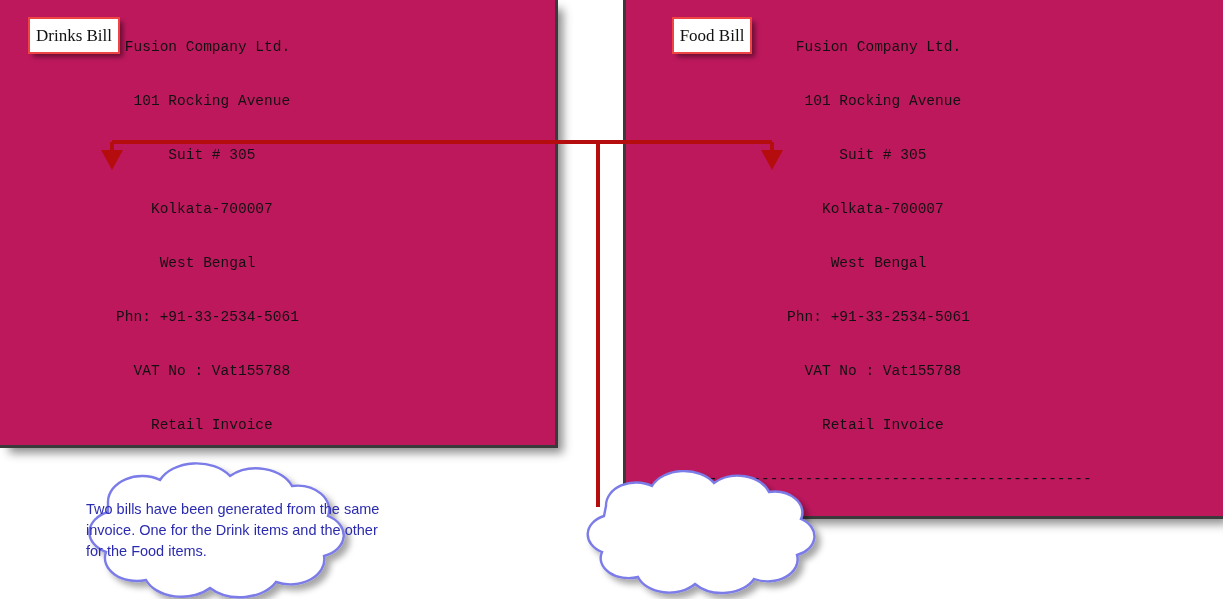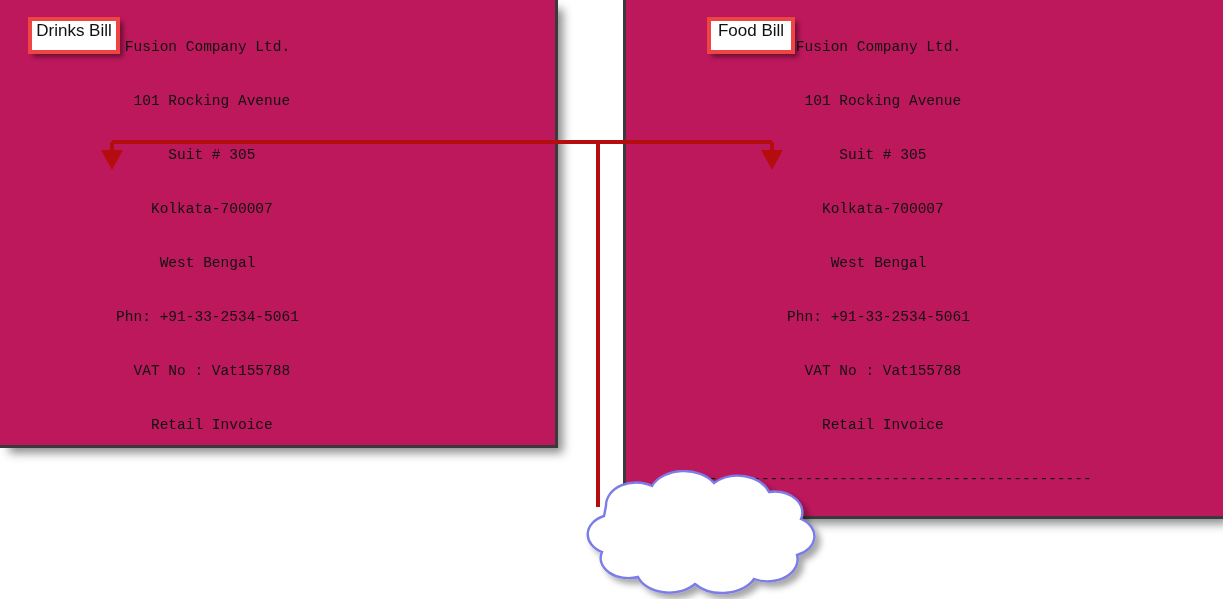--- a/index.html
+++ b/index.html
@@ -29,29 +29,29 @@
     white-space:pre;
     position:absolute;
   }
   #panel-drinks .receipt{left:3px;top:2px;}
   #panel-food  .receipt{left:48px;top:2px;}
   .rline{display:block;white-space:pre;}
 
   
   .tag-box{
     position:absolute;background:#ffffff;
-    border:4px solid #ef4444;
+    border:2px solid #ef4444;
     box-shadow:4px 4px 5px -1px rgba(0,0,0,0.45);
-    font-family:Liberation Sans, sans-serif;
+    font-family:Liberation Serif, serif;
     font-size:17px;color:#111;
-    display:flex;justify-content:center;
+    display:flex;align-items:center;justify-content:center;
     box-sizing:border-box;
   }
   #tag-drinks{left:28px;top:17px;width:92px;height:37px;}
-  #tag-food{left:672px;top:17px;width:88px;height:37px;margin-left:35px;}
+  #tag-food{left:672px;top:17px;width:80px;height:37px;}
 
   
   .connector{position:absolute;left:0;top:0;width:1223px;height:599px;pointer-events:none;}
 
   
   .cloud-wrap{position:absolute;}
   #cloud-left{left:18px;top:462px;width:420px;height:137px;}
   #cloud-right{left:534px;top:470px;width:330px;height:129px;}
   .cloud-text{
     position:absolute;
@@ -140,20 +140,44 @@
     <line x1="598" y1="142" x2="598" y2="507" stroke="#b50d0d" stroke-width="4"></line>
   </svg>
 
   <div class="tag-box" id="tag-drinks">
     <span>Drinks Bill</span>
   </div>
   <div class="tag-box" id="tag-food">
     <span>Food Bill</span>
   </div>
 
+  <div class="cloud-wrap" id="cloud-left">
+    <svg width="420" height="137" viewBox="0 0 420 137" xmlns="http://www.w3.org/2000/svg">
+      <g transform="translate(5,5)">
+        <path d="M85,35
+                 a34,26 0 0 1 52,-22
+                 a40,28 0 0 1 70,-4
+                 a38,27 0 0 1 62,10
+                 a32,24 0 0 1 36,30
+                 a30,22 0 0 1 -4,40
+                 a34,25 0 0 1 -48,26
+                 a40,27 0 0 1 -66,6
+                 a38,26 0 0 1 -64,-8
+                 a32,23 0 0 1 -40,-28
+                 a30,22 0 0 1 2,-40
+                 Z" fill="#ffffff" stroke="#7b7be8" stroke-width="2.4" filter="url(#cloudshadowL)"></path>
+      </g>
+      <defs>
+        <filter id="cloudshadowL" x="-20%" y="-20%" width="160%" height="160%">
+          <feDropShadow dx="5" dy="5" stdDeviation="3" flood-color="#000000" flood-opacity="0.35"></feDropShadow>
+        </filter>
+      </defs>
+    </svg>
+    <div class="cloud-text">Two bills have been generated from the same invoice. One for the Drink items and the other for the Food items.</div>
+  </div>
 
   <div class="cloud-wrap" id="cloud-right">
     <svg width="330" height="129" viewBox="0 0 330 129" xmlns="http://www.w3.org/2000/svg">
       <g transform="translate(4,4)">
         <path d="M68,32
                  a30,23 0 0 1 46,-20
                  a35,25 0 0 1 62,-3
                  a33,24 0 0 1 55,9
                  a28,21 0 0 1 32,27
                  a27,20 0 0 1 -4,36

